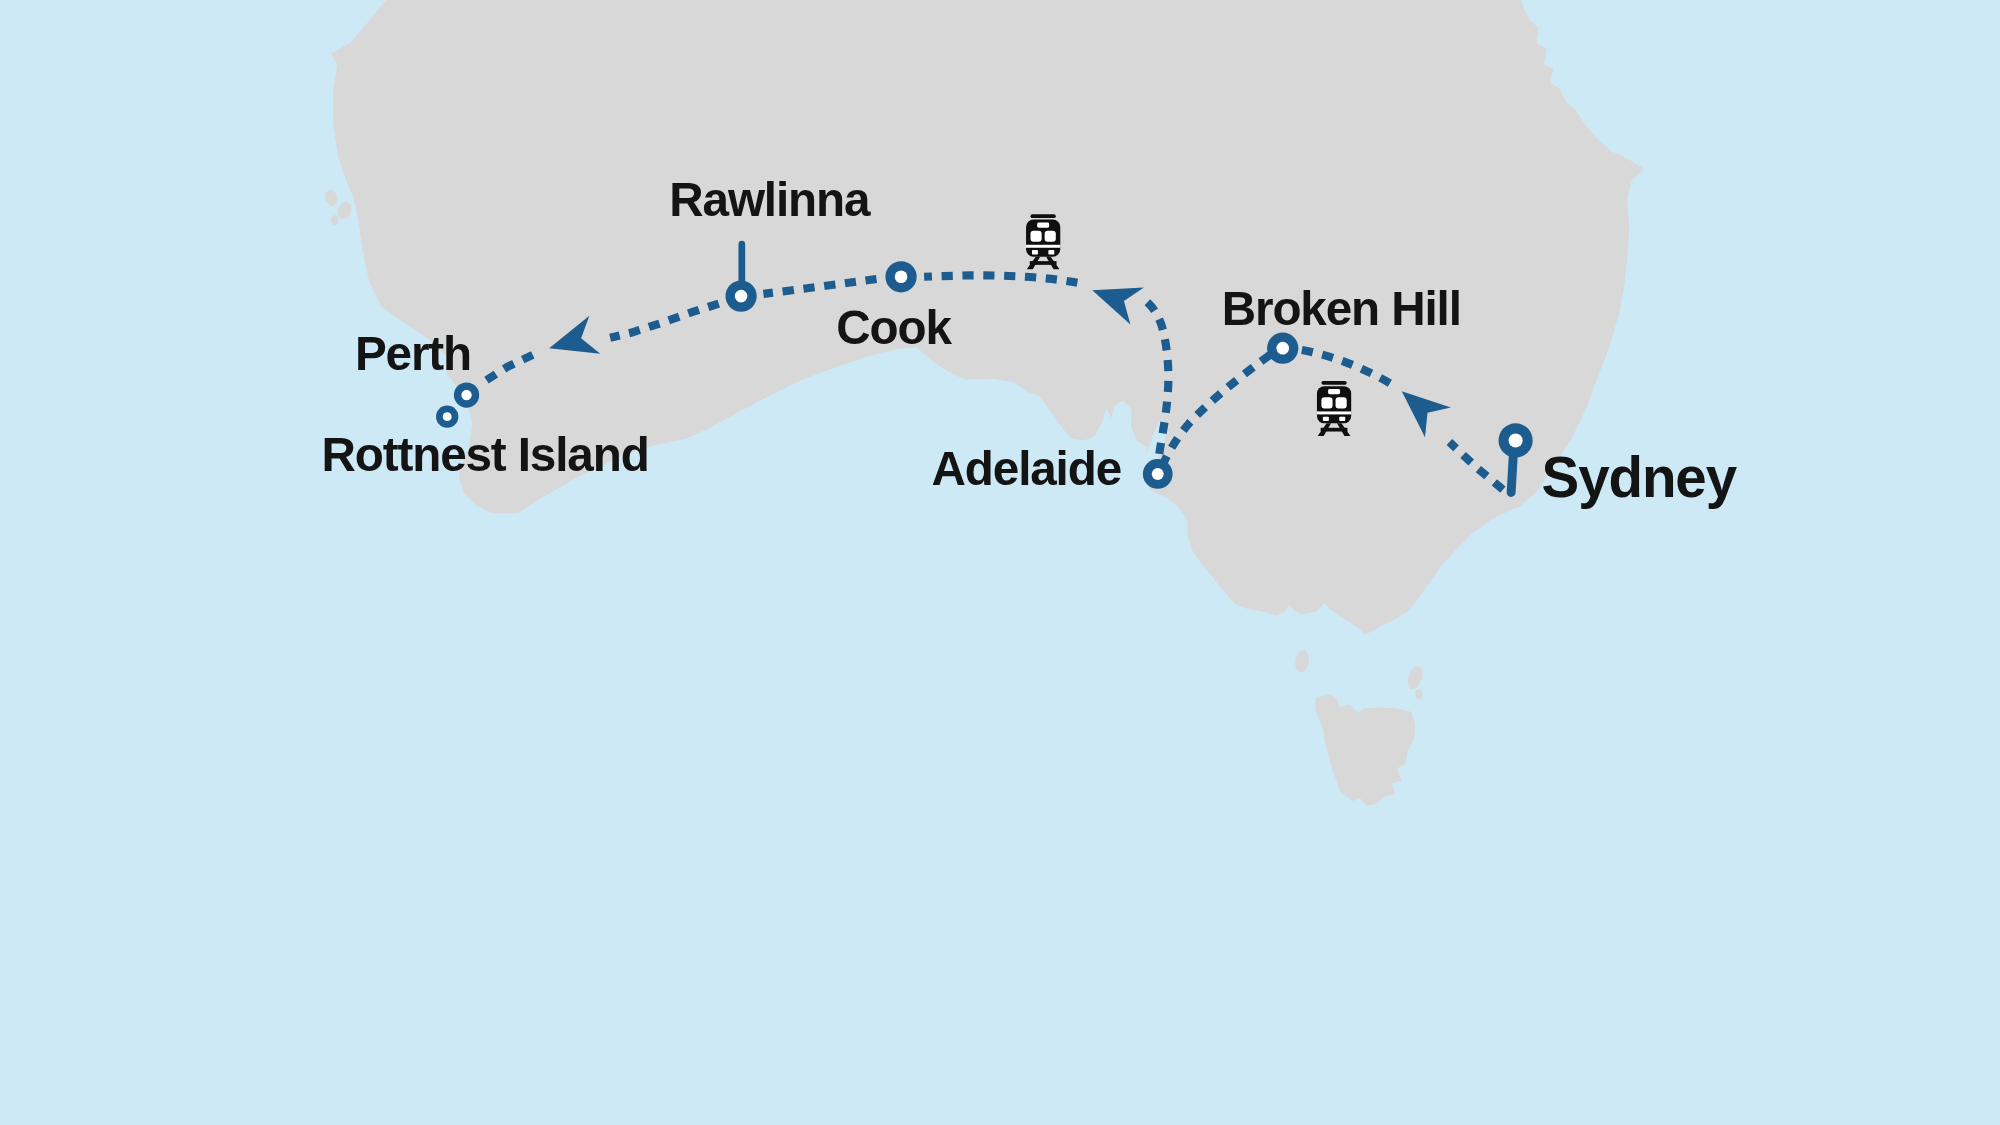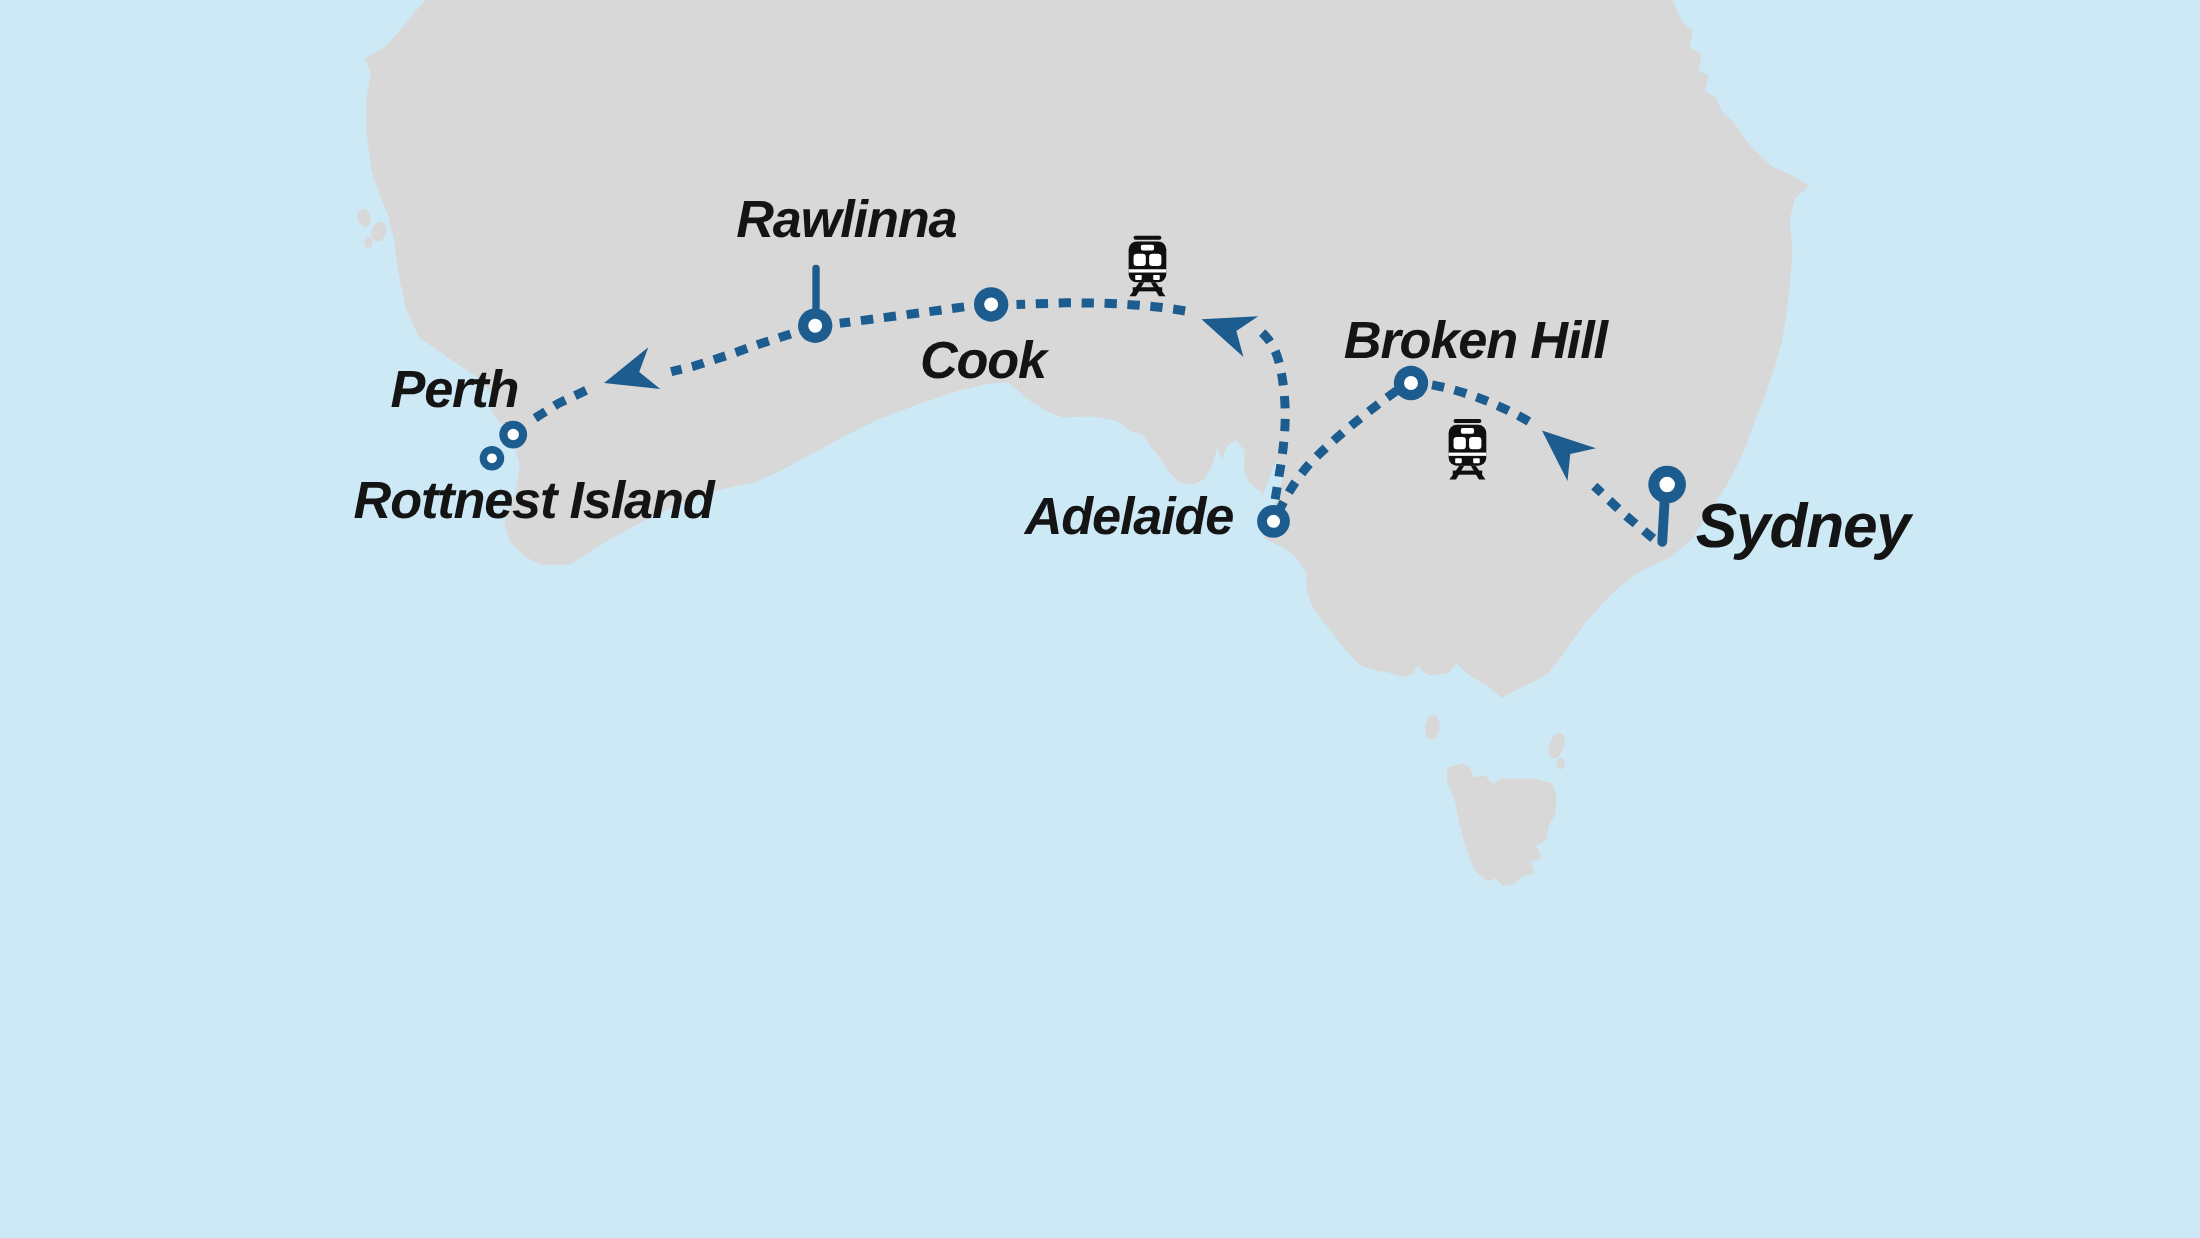--- a/index.html
+++ b/index.html
@@ -1,19 +1,19 @@
 <!DOCTYPE html>
 <html style="--sea: #cde9f6; --land: #d8d8d8; --route: #1d5c8f; --text: #141414; --train: #0f0f0f; --hole: #ffffff;"><head>
 <meta charset="utf-8">
 <style>
   :root{
     --sea:#cde9f6; --land:#d8d8d8; --route:#1d5c8f; --text:#141414; --train:#0f0f0f; --hole:#ffffff;
   }
   html,body{margin:0;padding:0;background:var(--sea);}
-  .stage{position:relative;width:2000px;height:837px;overflow:hidden;font-style:italic;}
+  .stage{position:relative;width:2000px;height:837px;overflow:hidden;}
   svg{display:block;width:100%;height:100%;}
   .sea{fill:var(--sea);}
   .land{fill:var(--land);stroke:none;}
   .route{fill:none;stroke:var(--route);stroke-width:11;stroke-dasharray:15 13;stroke-linecap:butt;stroke-linejoin:round;}
   .solidblue{stroke:var(--route);fill:none;}
   .marker-outer{fill:var(--route);}
   .marker-hole{fill:var(--hole);}
   .arrow{fill:var(--route);}
   .trainfill{fill:var(--train);}
   .trainwhite{fill:#ffffff;}

